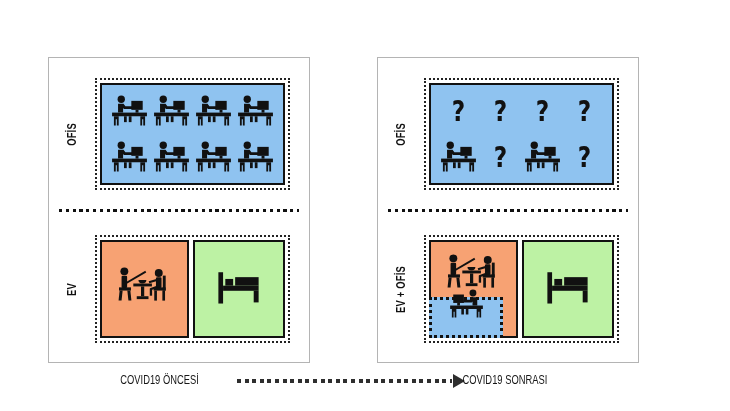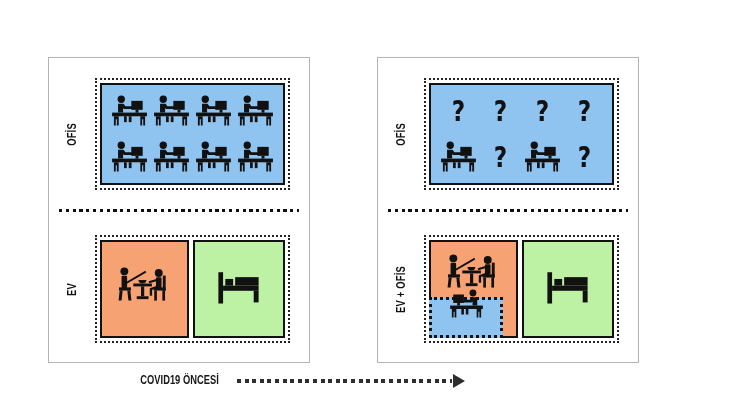--- a/index.html
+++ b/index.html
@@ -45,22 +45,22 @@
 
   .cell svg { width:37px; height:33px; display:block; }
   .qmark { font-family:"DejaVu Sans","Liberation Sans",sans-serif;
            font-weight:700; font-size:29px; color:#111; line-height:1;
            display:inline-block; transform:scaleX(.8); }
   .icon-slot { display:flex; align-items:center; justify-content:center; }
   .icon-dining svg { width:54px; height:47px; }
   .icon-bed svg    { width:47px; height:38px; }
   .icon-wfh svg    { width:35px; height:31px; }
 
-  .caption { position:absolute; top:372px; width:150px; text-align:center;
-             font-weight:700; font-size:13px; color:#161616; }
+  .caption { position:absolute; top:372px; width:150px; text-align:left;
+             font-weight:400; font-size:13px; color:#161616; }
   .caption.before { left:105px; }
   .caption.after  { left:446px; }
   .cond { display:inline-block; transform:scaleX(.72); white-space:nowrap; }
 
   .arrow-dots { position:absolute; left:237px; top:379px; width:215px; height:4.2px;
                 background:repeating-linear-gradient(90deg,#2e2e2e 0,#2e2e2e 4px,
                            transparent 4px,transparent 7.6px); }
   .arrow-head { position:absolute; left:453px; top:374px; width:0; height:0;
                 border-top:7px solid transparent; border-bottom:7px solid transparent;
                 border-left:12px solid #2e2e2e; }
@@ -329,14 +329,17 @@
         </div>
       </div>
     </div>
   </div>
 
   <div class="caption before">
     <span class="cond">COVID19 ÖNCESİ</span>
   </div>
   <div class="arrow-dots"></div>
   <div class="arrow-head"></div>
+  <div class="caption after">
+    <span class="cond">COVID19 SONRASI</span>
+  </div>
 
 </div>
 
 </body></html>

